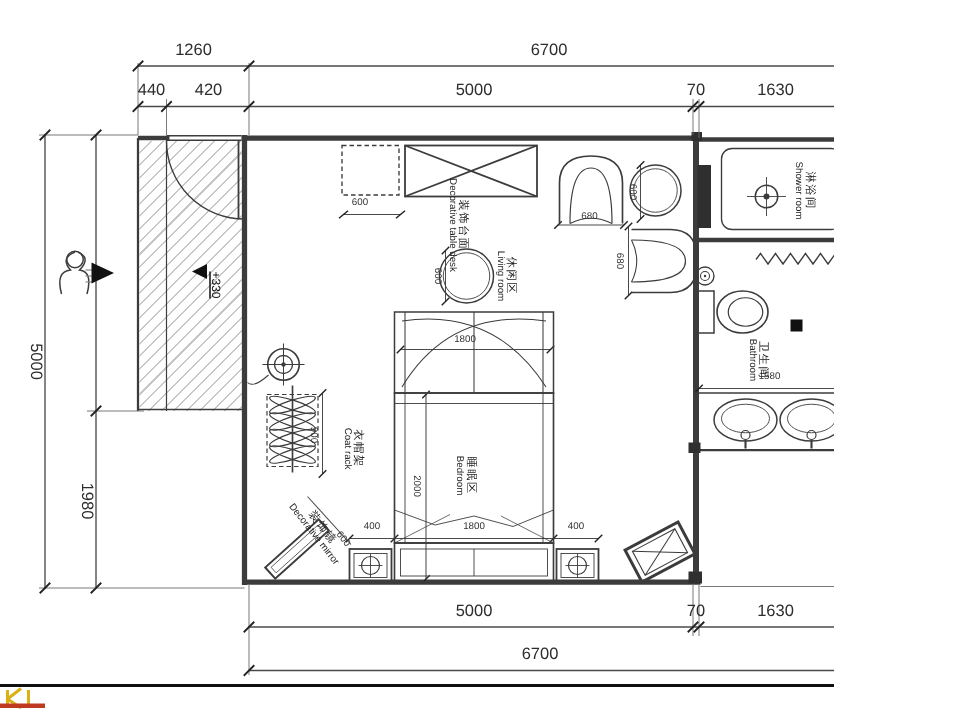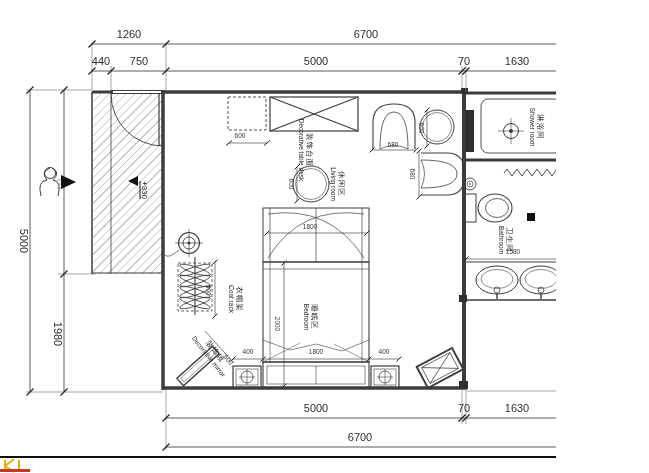--- a/index.html
+++ b/index.html
@@ -315,21 +315,21 @@
       <line x1="5" y1="460" x2="5" y2="472"></line>
       <line x1="5" y1="466" x2="14" y2="459"></line>
       <line x1="5" y1="466" x2="14" y2="472"></line>
       <line x1="19" y1="460" x2="19" y2="472"></line>
     </g>
   </svg>
 
   <div class="lbl big" style="left:129px;top:34px;">1260</div>
   <div class="lbl big" style="left:366px;top:34px;">6700</div>
   <div class="lbl big" style="left:101px;top:61px;">440</div>
-  <div class="lbl big" style="left:139px;top:61px;">750</div>
+  <div class="lbl big" style="left:139px;top:61px;">420</div>
   <div class="lbl big" style="left:316px;top:61px;">5000</div>
   <div class="lbl big" style="left:464px;top:61px;">70</div>
   <div class="lbl big" style="left:517px;top:61px;">1630</div>
 
   <div class="lbl big" style="left:316px;top:408px;">5000</div>
   <div class="lbl big" style="left:464px;top:408px;">70</div>
   <div class="lbl big" style="left:517px;top:408px;">1630</div>
   <div class="lbl big" style="left:360px;top:437px;">6700</div>
 
   <div class="lbl big v" style="left:23px;top:241px;">5000</div>

